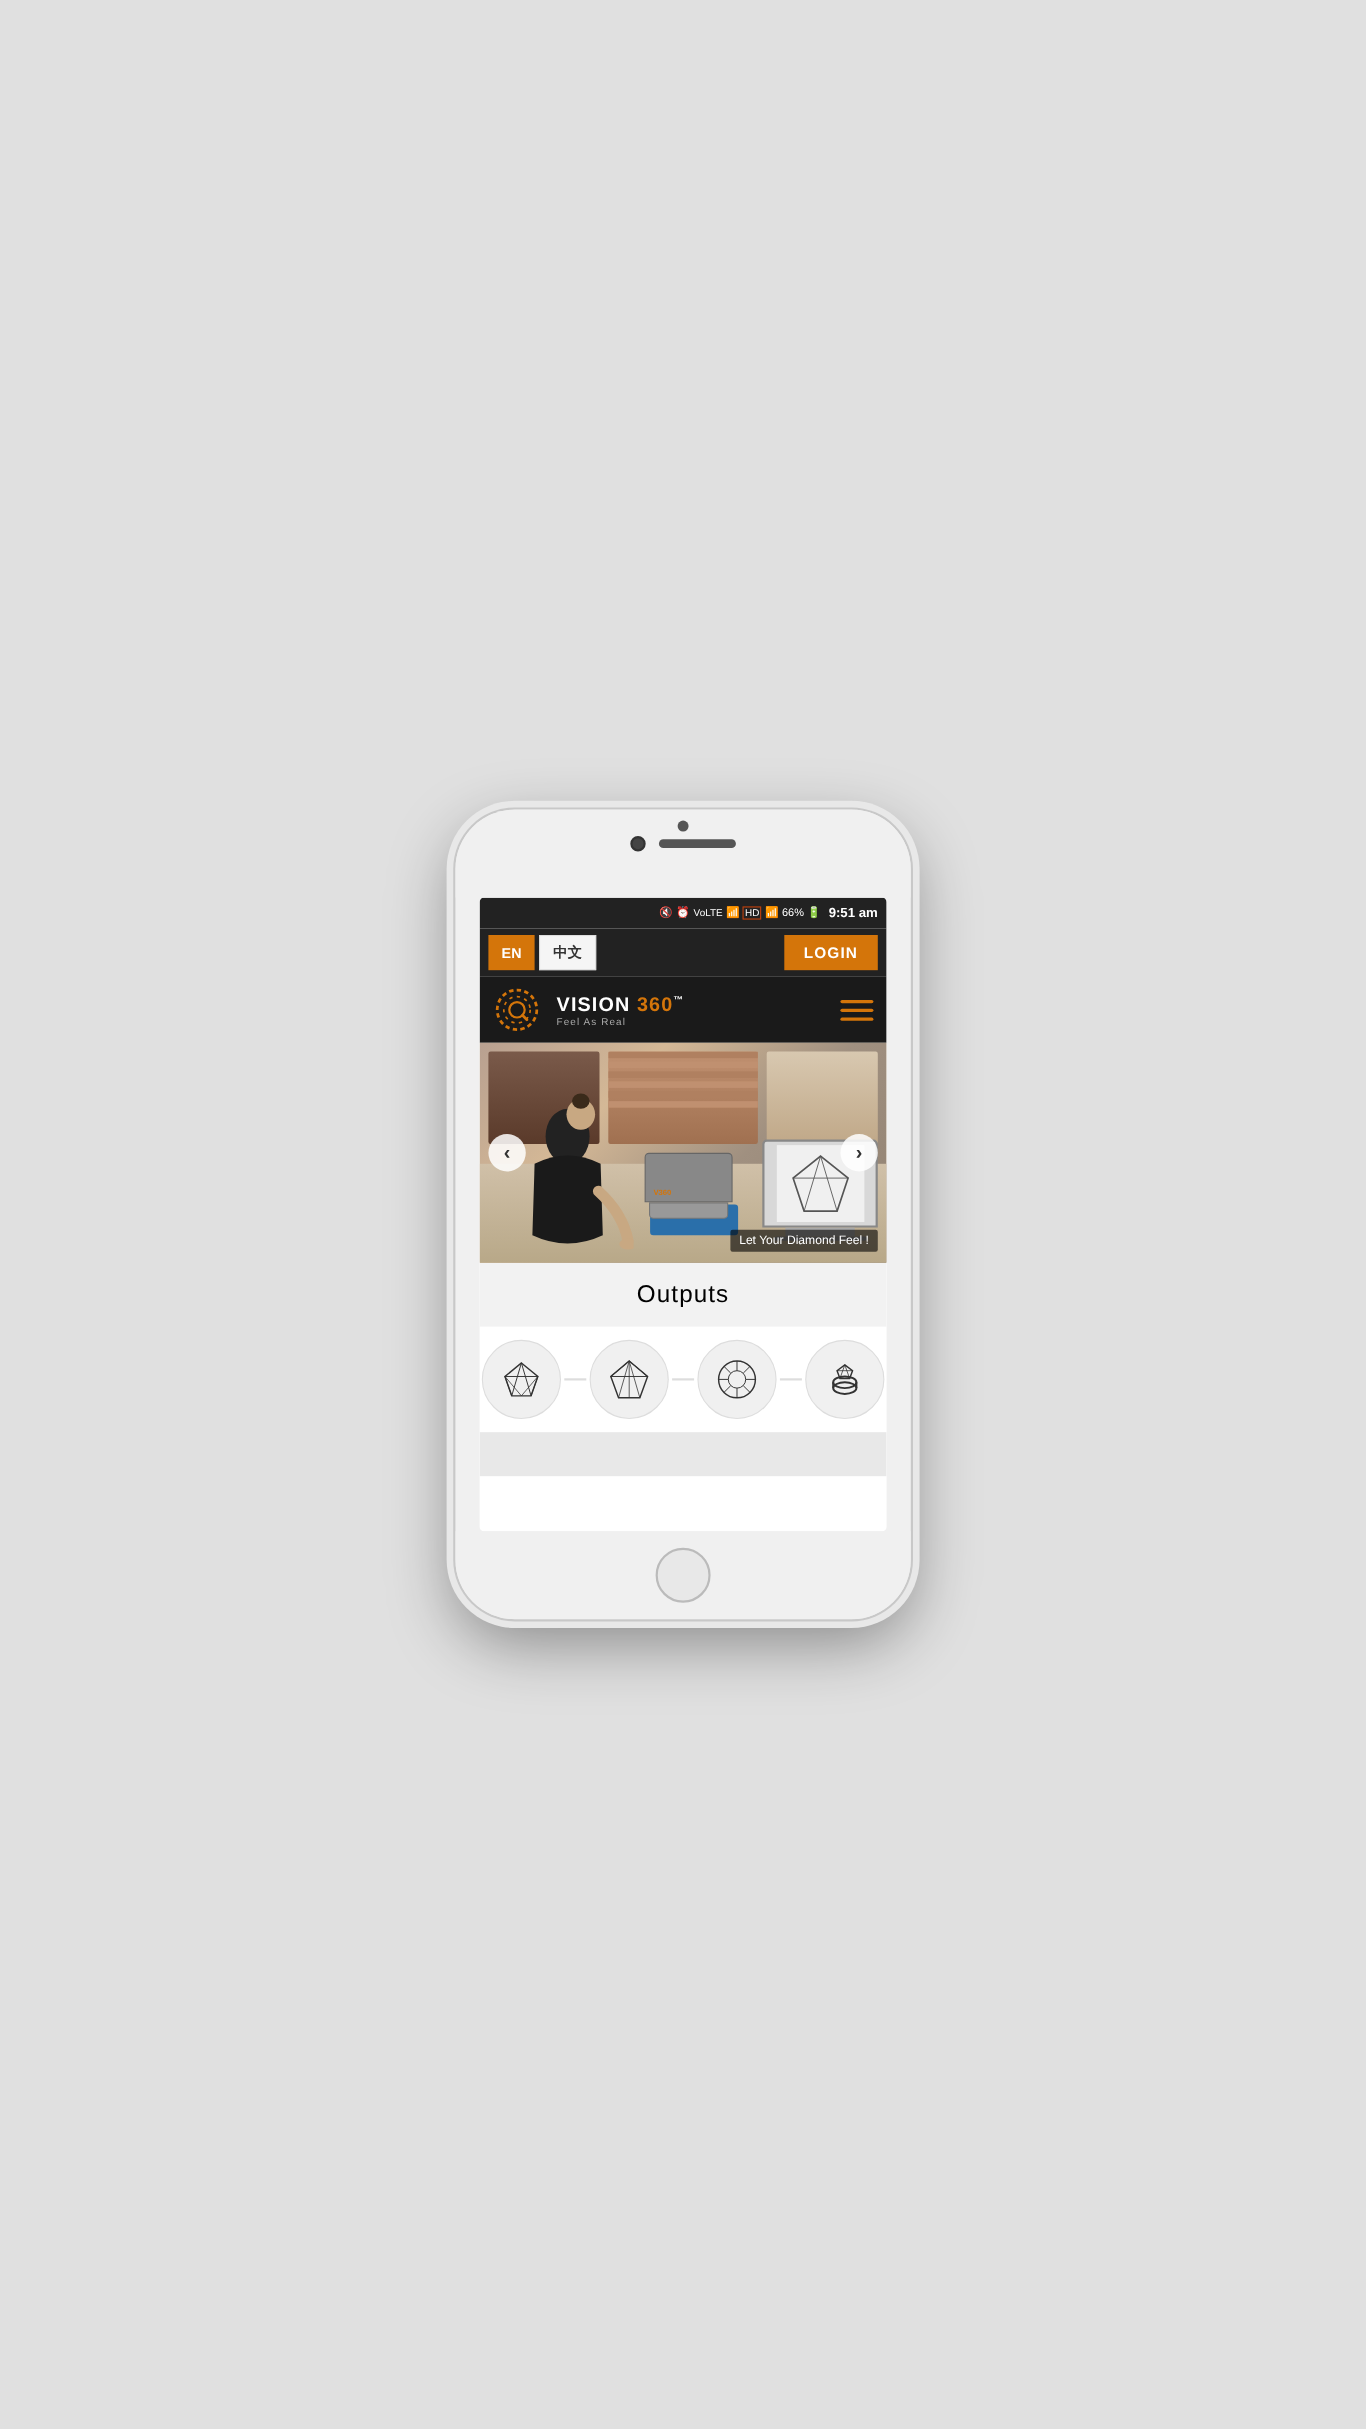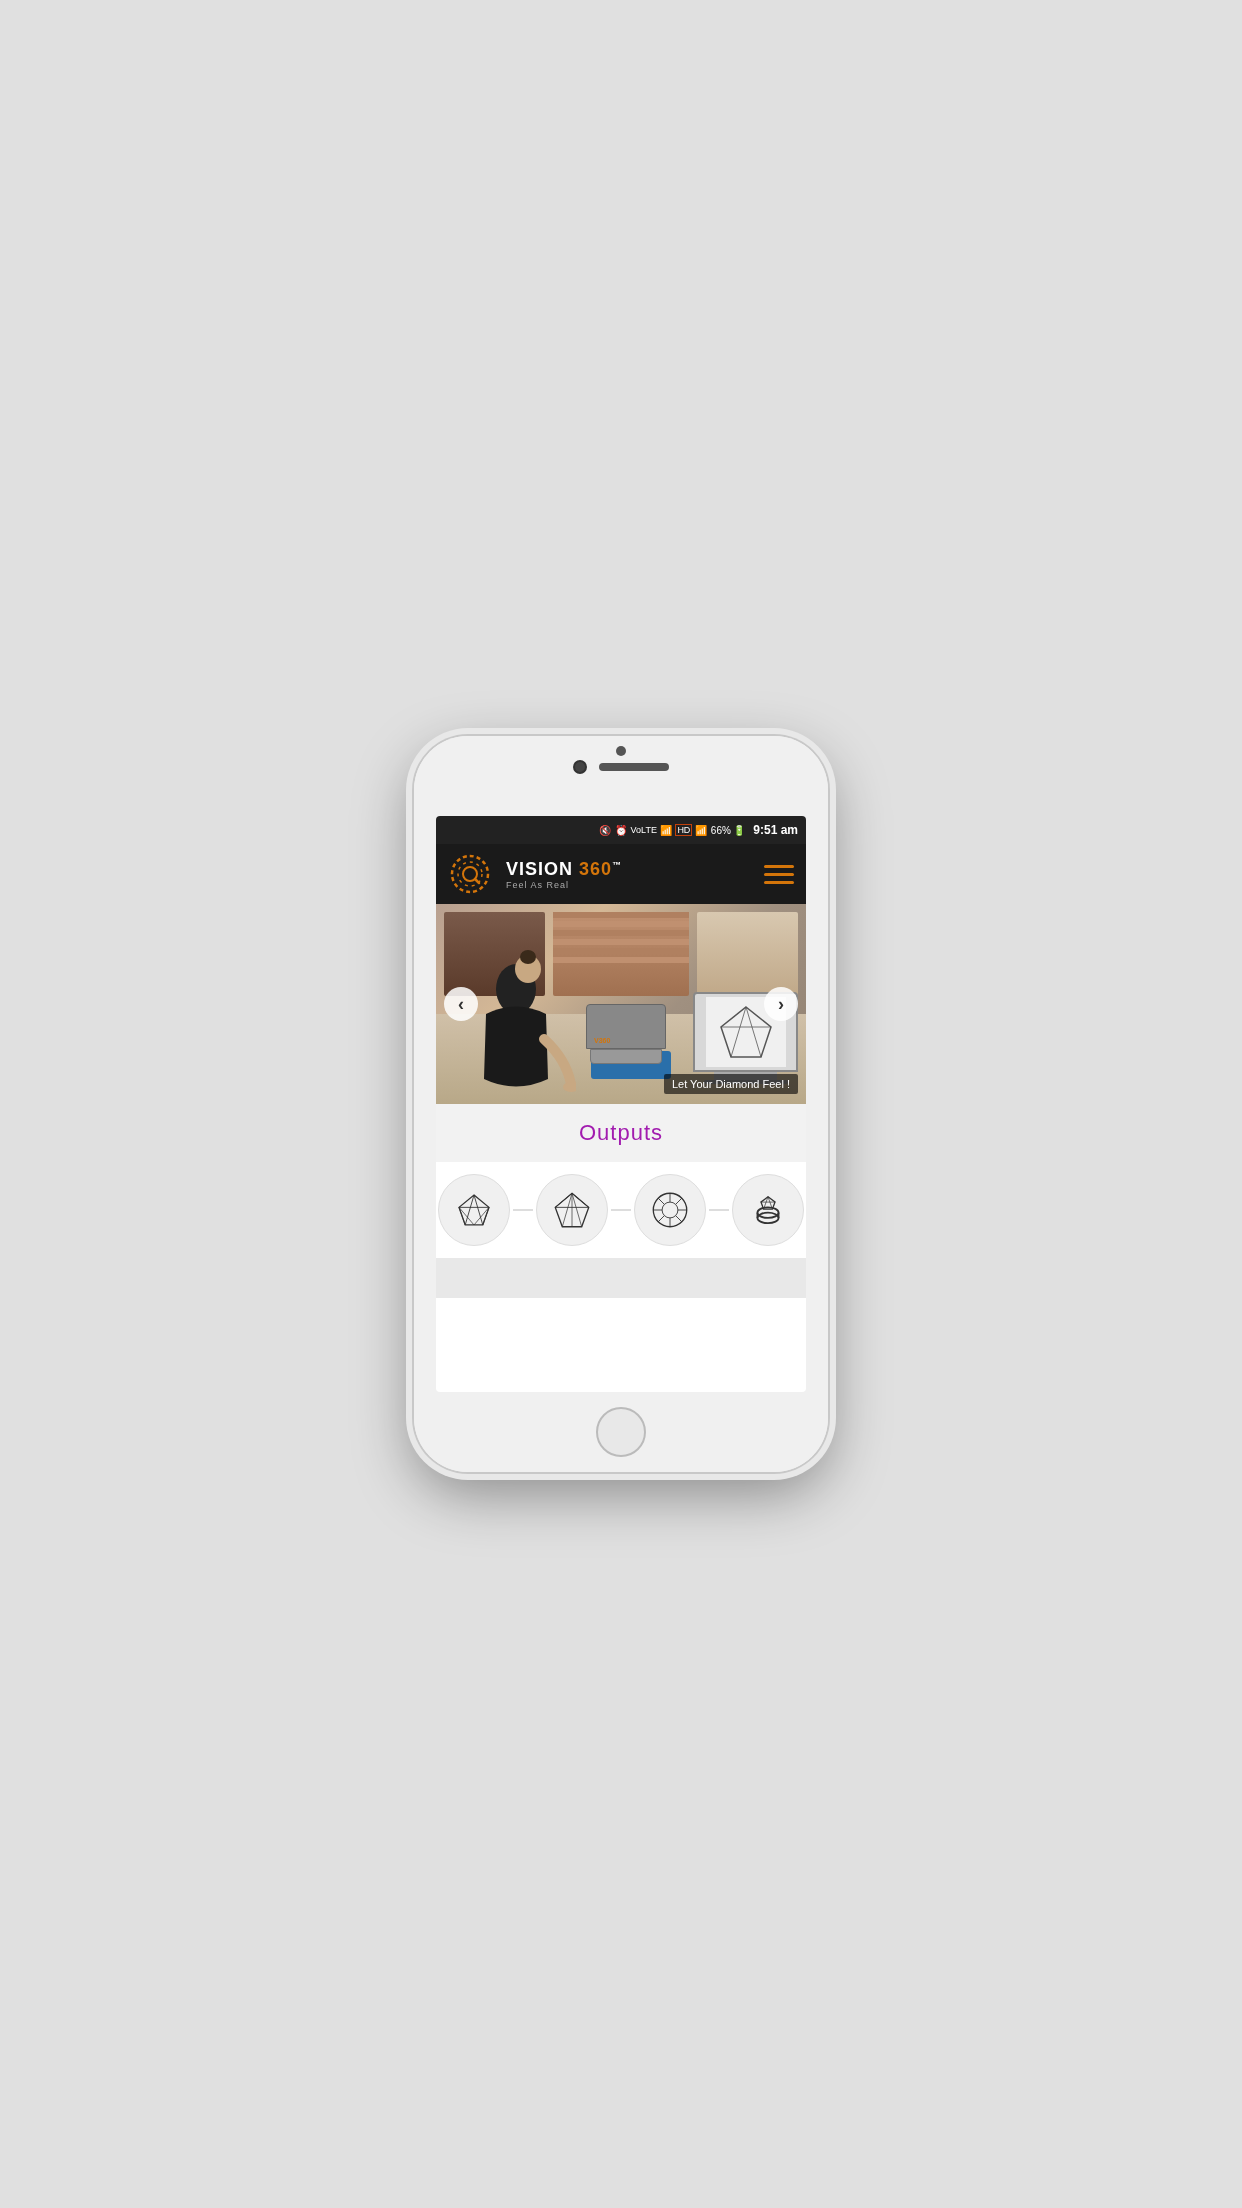--- a/index.html
+++ b/index.html
@@ -276,21 +276,21 @@
     .outputs-section {
       background: #f2f2f2;
       padding: 16px 0 0 0;
       flex-shrink: 0;
     }
 
     .outputs-title {
       text-align: center;
       font-size: 22px;
       font-weight: 300;
-      color: #a21caf;
+      color: #000000;
       margin-bottom: 16px;
       letter-spacing: 1px;
     }
 
     
     .product-tabs {
       display: flex;
       width: 100%;
     }
 
@@ -389,20 +389,27 @@
         <span class="status-icon" style="font-size:9px;">VoLTE</span>
         <span class="status-icon">📶</span>
         <span class="status-icon" style="font-size:9px;border:1px solid #c2410c;padding:0 1px;">HD</span>
         <span class="status-icon">📶</span>
         <span class="status-icon">66%</span>
         <span class="status-icon">🔋</span>
         <span class="status-icon" style="font-size:12px;font-weight:bold;margin-left:4px;">9:51 am</span>
       </div>
     </div>
 
+    <div class="lang-login-bar">
+      <div class="lang-buttons">
+        <button class="lang-btn lang-btn-en">EN</button>
+        <button class="lang-btn lang-btn-zh">中文</button>
+      </div>
+      <button class="login-btn">LOGIN</button>
+    </div>
 
     <div class="nav-bar">
       <div class="logo-area">
 
         <svg class="logo-svg" viewBox="0 0 44 44">
 
           <circle cx="22" cy="22" r="18" fill="none" stroke="#d4750a" stroke-width="2.5" stroke-dasharray="4 3"></circle>
 
           <circle cx="22" cy="22" r="12" fill="none" stroke="#d4750a" stroke-width="1.5" stroke-dasharray="3 4"></circle>
 

